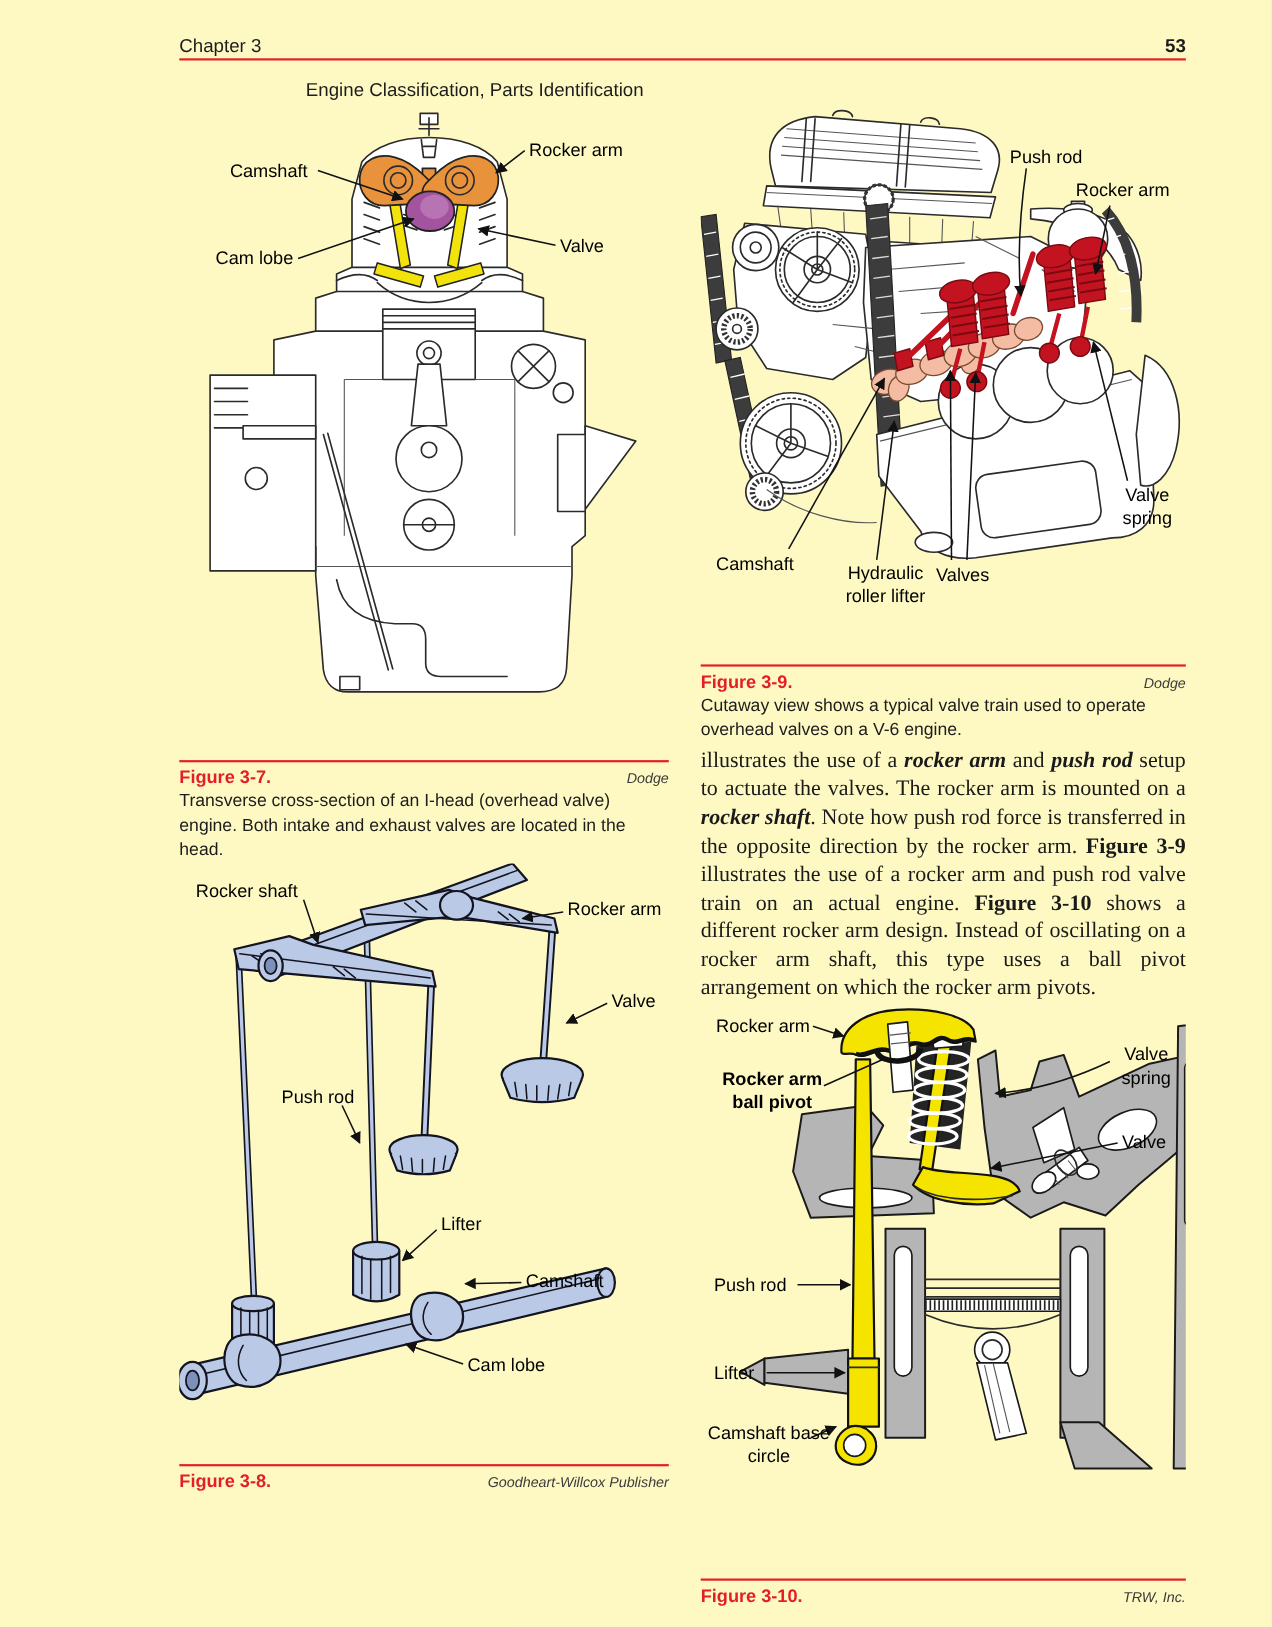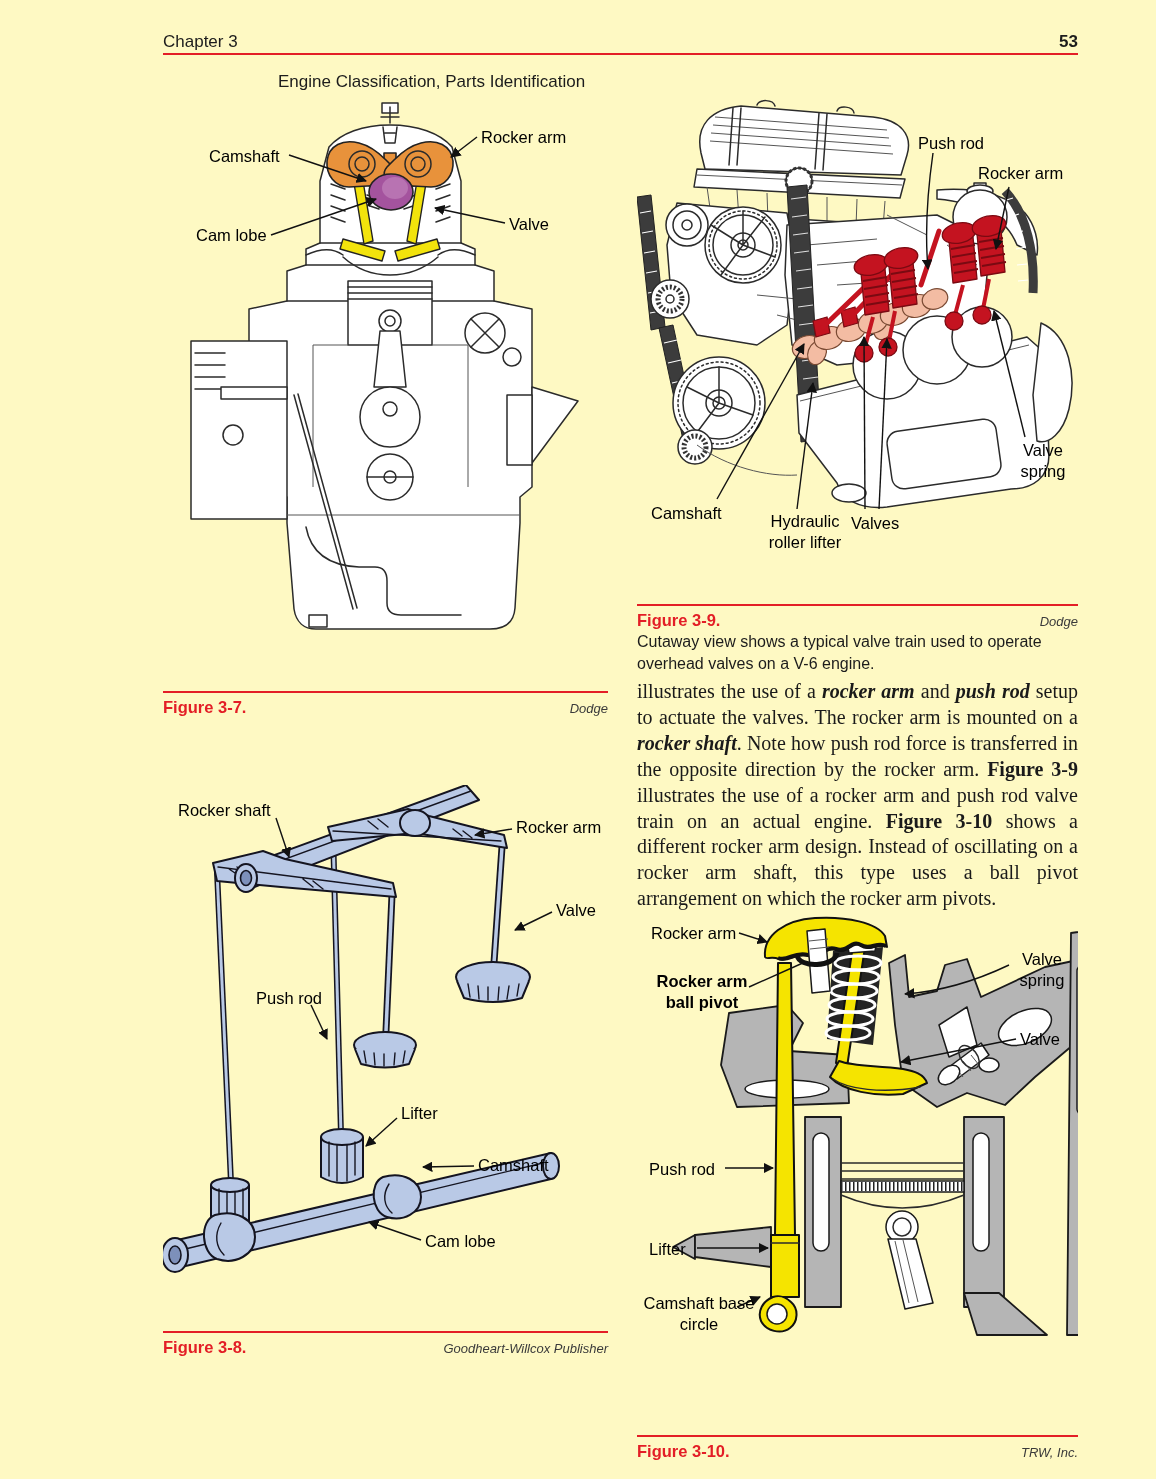--- a/index.html
+++ b/index.html
@@ -145,20 +145,21 @@
     <div class="lbl" style="left:318px;top:32px;">Rocker arm</div>
     <div class="lbl" style="left:33px;top:130px;">Cam lobe</div>
     <div class="lbl" style="left:346px;top:119px;">Valve</div>
   </div>
 
   <div class="cap" style="left:163px;top:643px;width:445px;">
     <div class="row">
       <span class="fid">Figure 3-7.</span>
       <span class="credit">Dodge</span>
     </div>
+    <div class="txt">Transverse cross-section of an I-head (overhead valve) engine. Both intake and exhaust valves are located in the head.</div>
   </div>
 
   <div class="fig" style="left:637px;top:95px;width:441px;height:460px;">
     <svg width="441" height="460" viewBox="0 0 441 460">
 
       <path class="w" d="M64,58 C58,30 74,14 104,11 L236,22 C264,25 276,40 270,60 L264,80 L68,74 Z"></path>
       <path class="t" d="M78,22 L250,35 M76,30 L252,43 M74,38 L254,51 M73,46 L256,59"></path>
       <path class="s" d="M96,13 L92,70 M104,13 L100,70 M182,18 L178,74 M190,19 L186,75 M120,10 C122,4 136,4 138,11 M200,16 C202,10 216,11 217,18"></path>
       <polygon class="w" points="60,74 268,84 263,103 57,92"></polygon>
       <path class="t" d="M60,80 L265,90"></path>

